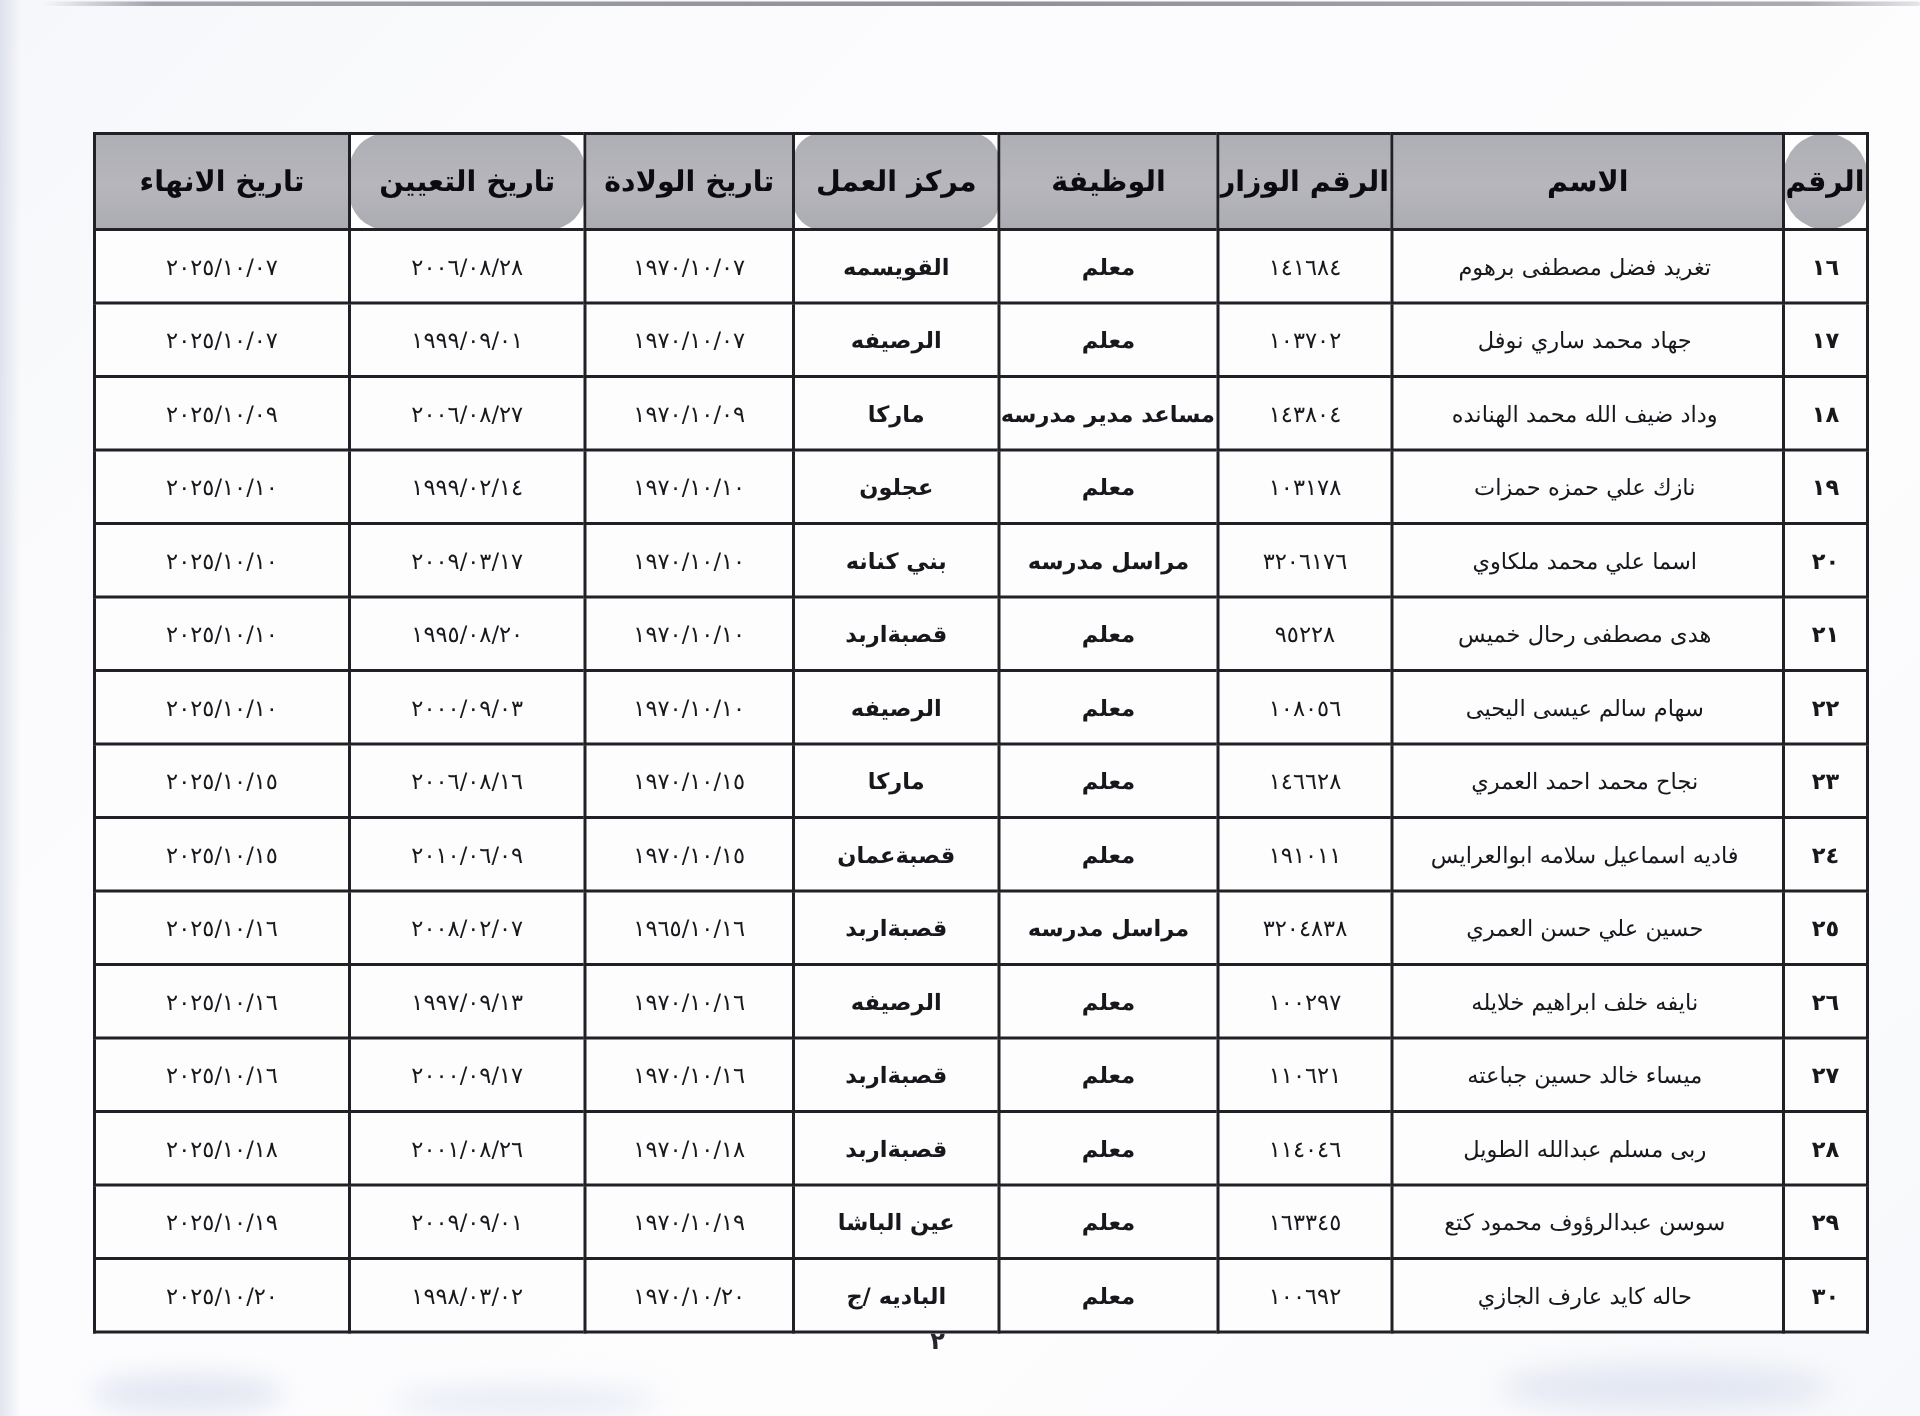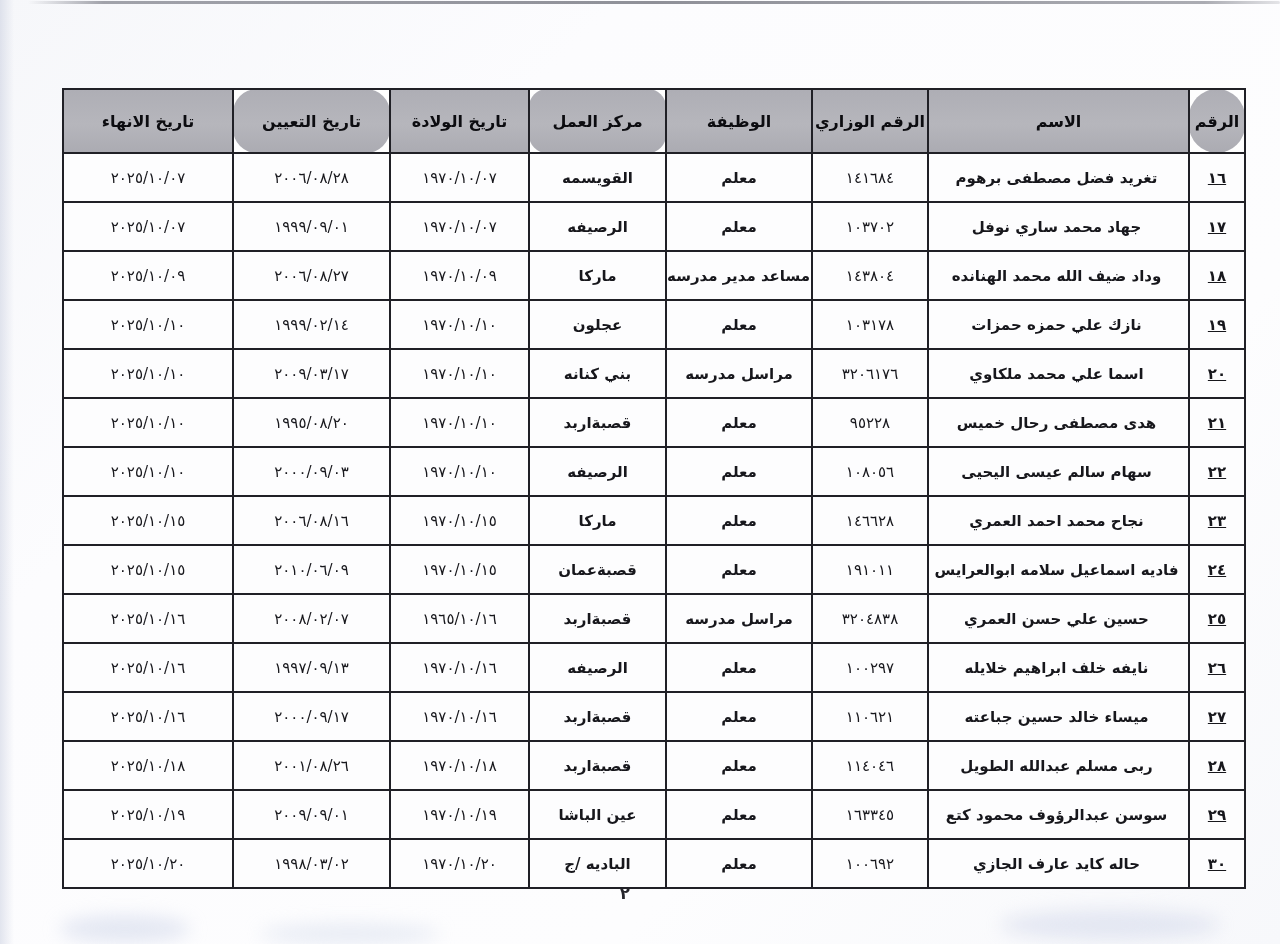--- a/index.html
+++ b/index.html
@@ -63,41 +63,40 @@
     border: 2px solid #202026;
     overflow: hidden;
     white-space: nowrap;
     vertical-align: middle;
   }
   table.roster thead th {
     height: 60px;
     background: #b2b2b8;
     background: linear-gradient(180deg, #aeaeb5 0%, #b6b6bc 55%, #ababb2 100%);
     font-weight: bold;
-    font-size: 16px;
+    font-size: 19px;
     text-align: center;
     color: #0c0c10;
   }
   table.roster tbody td {
     height: 45px;
     font-size: 15px;
     text-align: center;
     background: #fdfdfe;
     color: #17171c;
   }
   td.c-name {
     text-align: right;
     padding-right: 5px;
-    font-weight: bold;
+    font-weight: normal;
     font-size: 15px;
   }
   td.c-num {
     font-size: 14px;
     font-weight: bold;
-    text-decoration: underline;
   }
   td.c-job, td.c-wc {
     font-weight: bold;
     font-size: 14.5px;
   }
   td.date, td.c-min {
     font-size: 14.5px;
     letter-spacing: 0.5px;
   }
   th.col-num   { width: 52px; border-radius: 28px;  }

